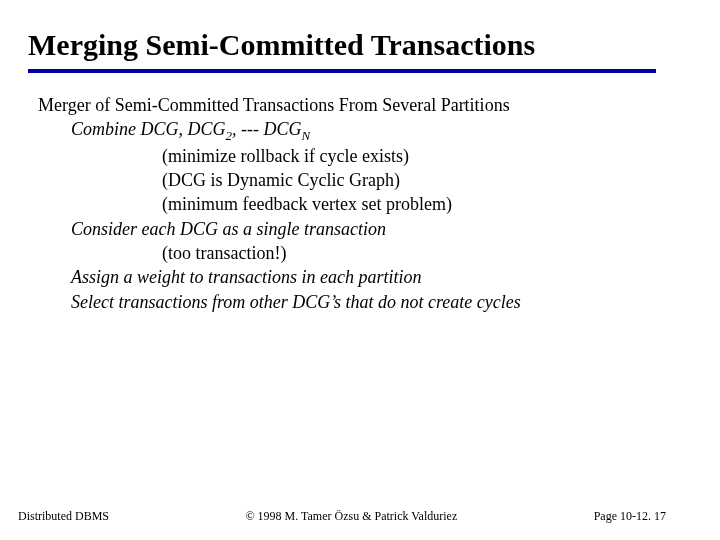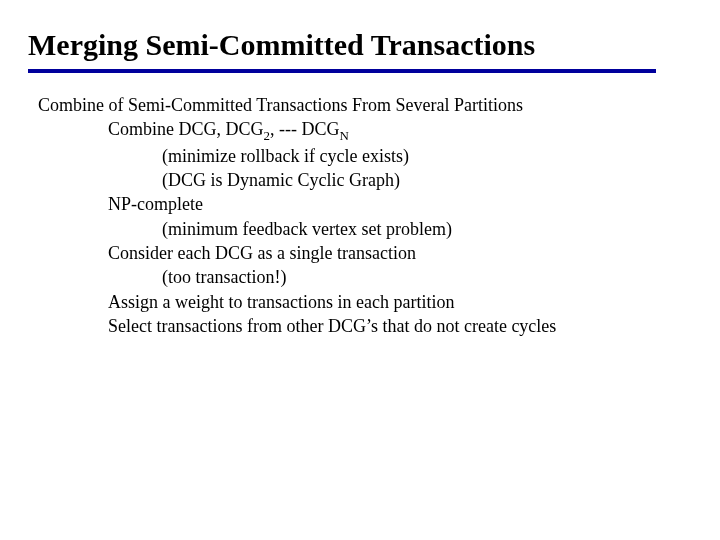--- a/index.html
+++ b/index.html
@@ -2,49 +2,53 @@
 <html><head>
 <meta charset="utf-8">
 <style>
   * { margin: 0; padding: 0; box-sizing: border-box; }
   html, body { width: 720px; height: 540px; background: #fff; font-family: "Times New Roman", Times, serif; color: #000; }
   .slide { width: 684px; height: 540px; position: relative; padding: 28px 28px 0 28px; }
   .title { font-size: 30px; font-weight: bold; line-height: 1.15; }
   .rule { border: none; border-top: 4px solid #00009c; margin-top: 6px; margin-bottom: 20px; }
   .body { font-size: 18px; line-height: 1.35; margin-left: 10px; }
   .lvl0 { margin-left: 0; }
-  .lvl1 { margin-left: 70px; }
+  .lvl1 { margin-left: 33px; font-style: italic; }
   .lvl2 { margin-left: 124px; }
   .sub-tag { font-size: 0.72em; vertical-align: sub; }
   .footer { position: absolute; bottom: 16px; left: 0; width: 100%; display: flex; justify-content: space-between; font-size: 12px; padding: 0 18px; }
   .footer .left { text-align: left; }
   .footer .center { text-align: center; flex: 1; }
   .footer .right { text-align: right; }
 </style>
 </head>
 <body>
 
 <div class="slide">
 
   <div class="title">Merging Semi-Committed Transactions</div>
   <hr class="rule">
 
   <div class="body">
-    <div class="lvl0">Combine of Semi-Committed Transactions From Several Partitions</div>
+    <div class="lvl0">Merger of Semi-Committed Transactions From Several Partitions</div>
 
     <div class="lvl1">
       <span>Combine DCG, DCG</span><span class="sub-tag">2</span><span>, --- DCG</span><span class="sub-tag">N</span>
     </div>
 
     <div class="lvl2">(minimize rollback if cycle exists)</div>
     <div class="lvl2">(DCG is Dynamic Cyclic Graph)</div>
-    <div class="lvl1">NP-complete</div>
     <div class="lvl2">(minimum feedback vertex set problem)</div>
     <div class="lvl1">Consider each DCG as a single transaction</div>
     <div class="lvl2">(too transaction!)</div>
     <div class="lvl1">Assign a weight to transactions in each partition</div>
 
 
     <div class="lvl1">Select transactions from other DCG’s that do not create cycles</div>
   </div>
 
+  <div class="footer">
+    <div class="left">Distributed DBMS</div>
+    <div class="center">© 1998 M. Tamer Özsu &amp; Patrick Valduriez</div>
+    <div class="right">Page 10-12. 17</div>
+  </div>
 
 </div>
 
 </body></html>

